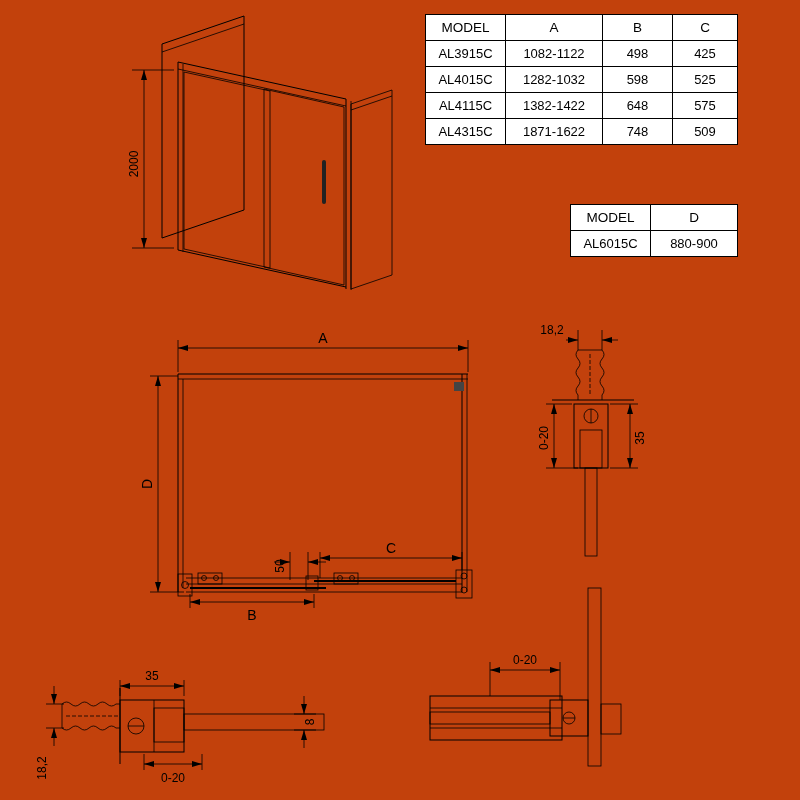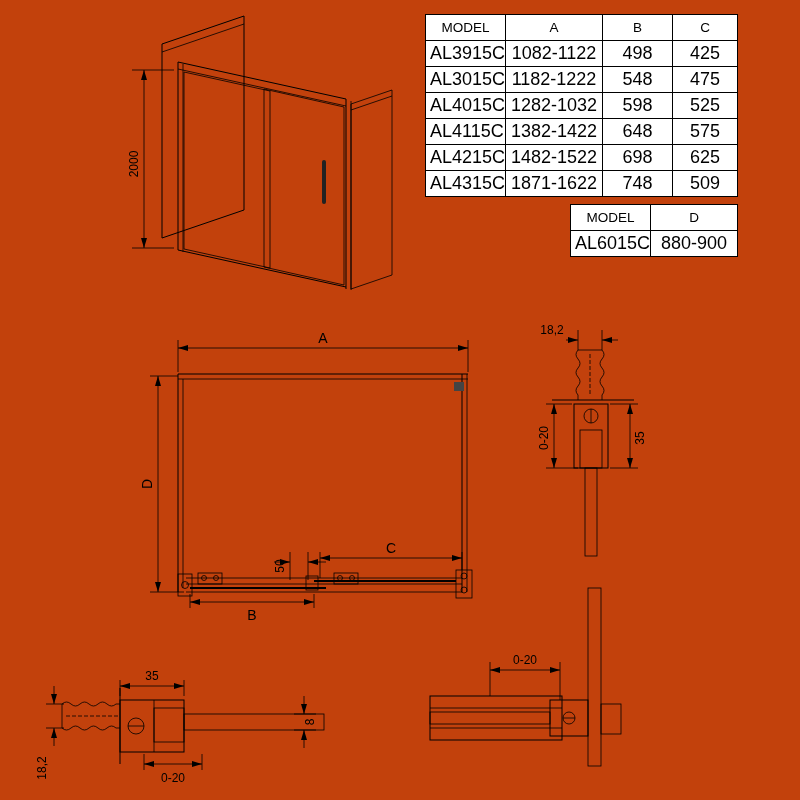--- a/index.html
+++ b/index.html
@@ -1,21 +1,21 @@
 <!DOCTYPE html>
 <html><head>
 <meta charset="utf-8">
 <style>
   html,body{margin:0;padding:0;background:#fff;}
   #canvas{position:relative;width:800px;height:800px;background:#c2410c;overflow:hidden;
           font-family:"Liberation Sans",sans-serif;color:#000;}
   .abs{position:absolute;}
   table.spec{border-collapse:collapse;table-layout:fixed;background:#fff;}
   table.spec th,table.spec td{border:1px solid #000;text-align:center;vertical-align:middle;
-      font-size:18px;font-weight:400;padding:0 4px;height:25px;white-space:nowrap;
+      font-size:13px;font-weight:400;padding:0 4px;height:25px;white-space:nowrap;
       font-family:"Liberation Sans",sans-serif;}
   table.spec th{font-size:13.5px;}
   svg{display:block;overflow:visible;}
   .ln{stroke:#000;stroke-width:1;fill:none;}
   .thin{stroke:#000;stroke-width:.8;fill:none;}
   .dim{stroke:#000;stroke-width:.8;fill:none;}
   .dlabel{font:12px "Liberation Sans",sans-serif;fill:#000;}
   .dlabel-lg{font:14px "Liberation Sans",sans-serif;fill:#000;}
 </style>
 </head>
@@ -39,42 +39,30 @@
       </tr>
     </thead>
     <tbody>
       <tr>
         <td>AL3915C</td>
         <td>1082-1122</td>
         <td>498</td>
         <td>425</td>
       </tr>
       <tr>
-        <td>AL3015C</td>
-        <td>1182-1222</td>
-        <td>548</td>
-        <td>475</td>
-      </tr>
-      <tr>
         <td>AL4015C</td>
         <td>1282-1032</td>
         <td>598</td>
         <td>525</td>
       </tr>
       <tr>
         <td>AL4115C</td>
         <td>1382-1422</td>
         <td>648</td>
         <td>575</td>
-      </tr>
-      <tr>
-        <td>AL4215C</td>
-        <td>1482-1522</td>
-        <td>698</td>
-        <td>625</td>
       </tr>
       <tr>
         <td>AL4315C</td>
         <td>1871-1622</td>
         <td>748</td>
         <td>509</td>
       </tr>
     </tbody>
   </table>
 

